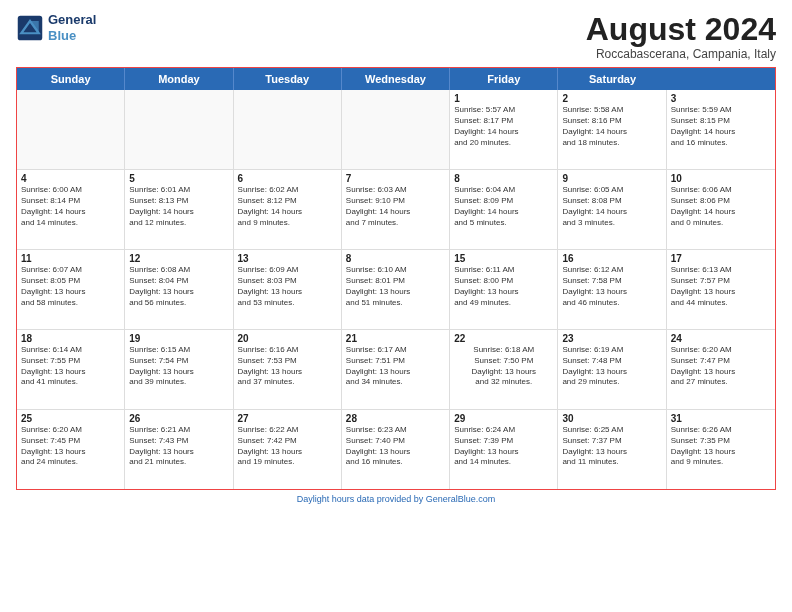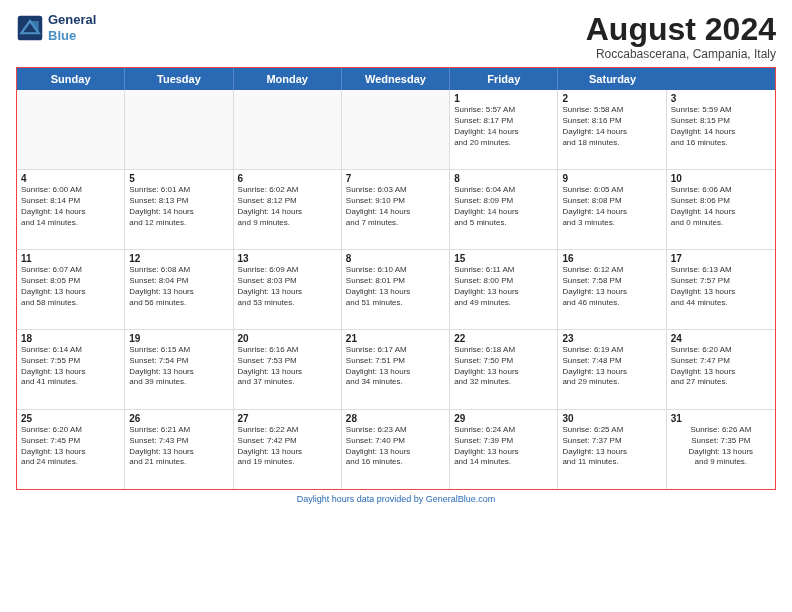--- a/index.html
+++ b/index.html
@@ -148,22 +148,22 @@
     </div>
     <div class="title-block">
       <div class="main-title">August 2024</div>
       <div class="subtitle">Roccabascerana, Campania, Italy</div>
     </div>
   </div>
 
   <div class="calendar">
     <div class="cal-header">
     <div class="cal-header-cell">Sunday</div>
+        <div class="cal-header-cell">Monday</div>
         <div class="cal-header-cell">Tuesday</div>
-        <div class="cal-header-cell">Monday</div>
         <div class="cal-header-cell">Wednesday</div>
         <div class="cal-header-cell">Friday</div>
         <div class="cal-header-cell">Saturday</div>
       </div>
     <div class="cal-body">
     <div class="cal-row">
           <div class="cal-cell empty"></div>
           <div class="cal-cell empty"></div>
           <div class="cal-cell empty"></div>
           <div class="cal-cell empty"></div>
@@ -315,21 +315,21 @@
           </div>
           <div class="cal-cell has-data">
             <span class="day-number">21</span>
             <div class="day-info" style="white-space: pre-line;">Sunrise: 6:17 AM
 Sunset: 7:51 PM
 Daylight: 13 hours
 and 34 minutes.</div>
           </div>
           <div class="cal-cell has-data">
             <span class="day-number">22</span>
-            <div class="day-info" style="white-space: pre-line;">Sunrise: 6:18 AM
+            <div class="day-info" style="white-space: pre-line; text-align: center;">Sunrise: 6:18 AM
 Sunset: 7:50 PM
 Daylight: 13 hours
 and 32 minutes.</div>
           </div>
           <div class="cal-cell has-data">
             <span class="day-number">23</span>
             <div class="day-info" style="white-space: pre-line;">Sunrise: 6:19 AM
 Sunset: 7:48 PM
 Daylight: 13 hours
 and 29 minutes.</div>
@@ -380,21 +380,21 @@
           </div>
           <div class="cal-cell has-data">
             <span class="day-number">30</span>
             <div class="day-info" style="white-space: pre-line;">Sunrise: 6:25 AM
 Sunset: 7:37 PM
 Daylight: 13 hours
 and 11 minutes.</div>
           </div>
           <div class="cal-cell has-data">
             <span class="day-number">31</span>
-            <div class="day-info" style="white-space: pre-line; text-align: center;">Sunrise: 6:26 AM
+            <div class="day-info" style="white-space: pre-line;">Sunrise: 6:26 AM
 Sunset: 7:35 PM
 Daylight: 13 hours
 and 9 minutes.</div>
           </div>
         </div>
       </div>
   </div>
 
   <div class="footer-note">
     <span>Daylight hours</span>

